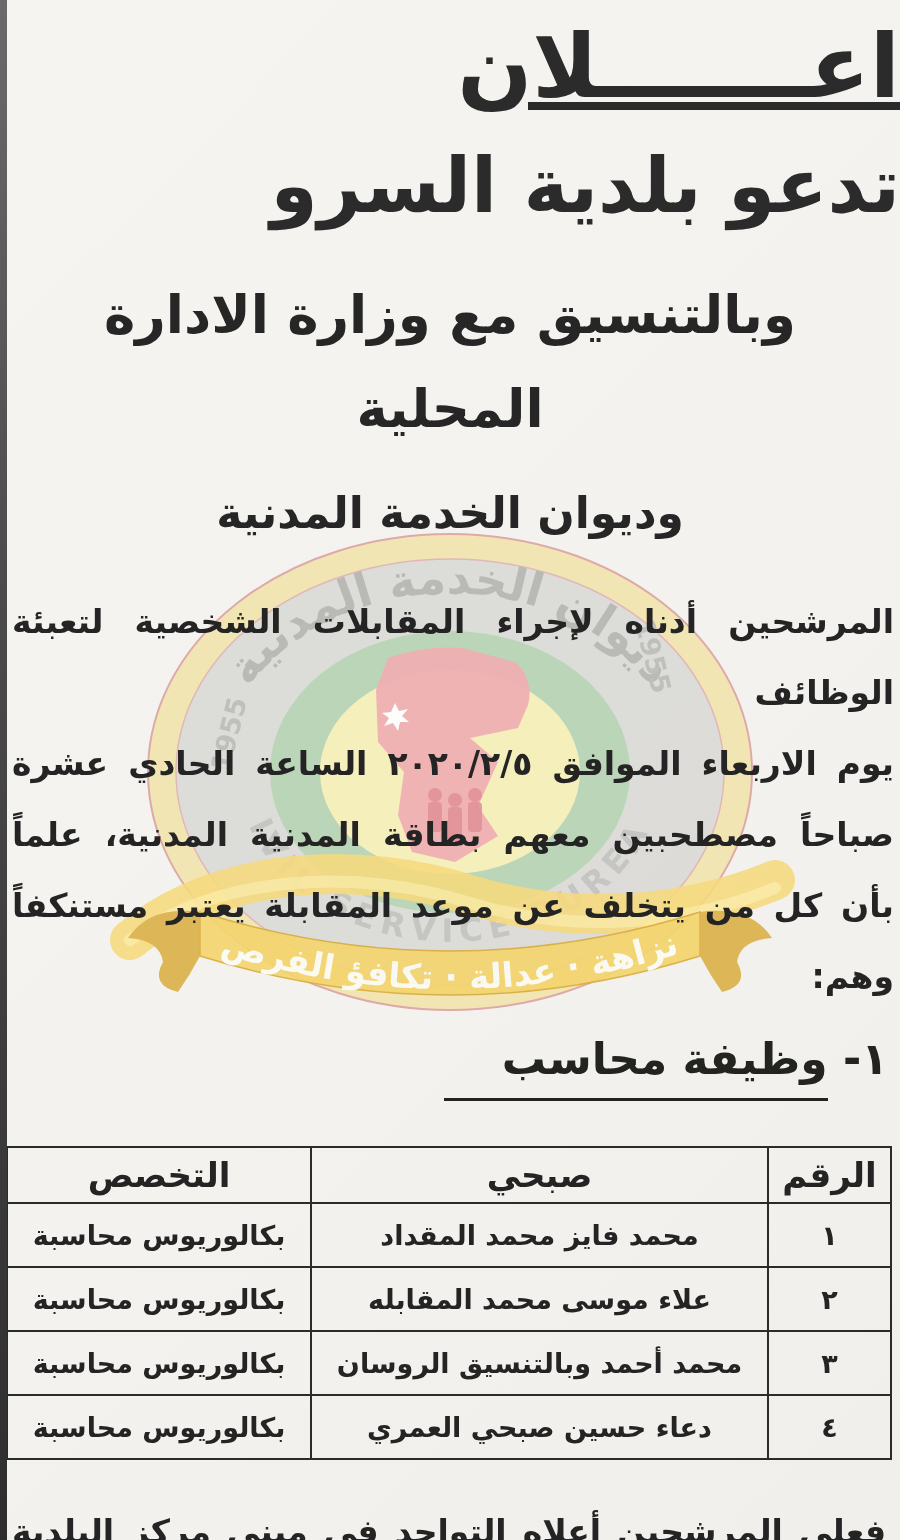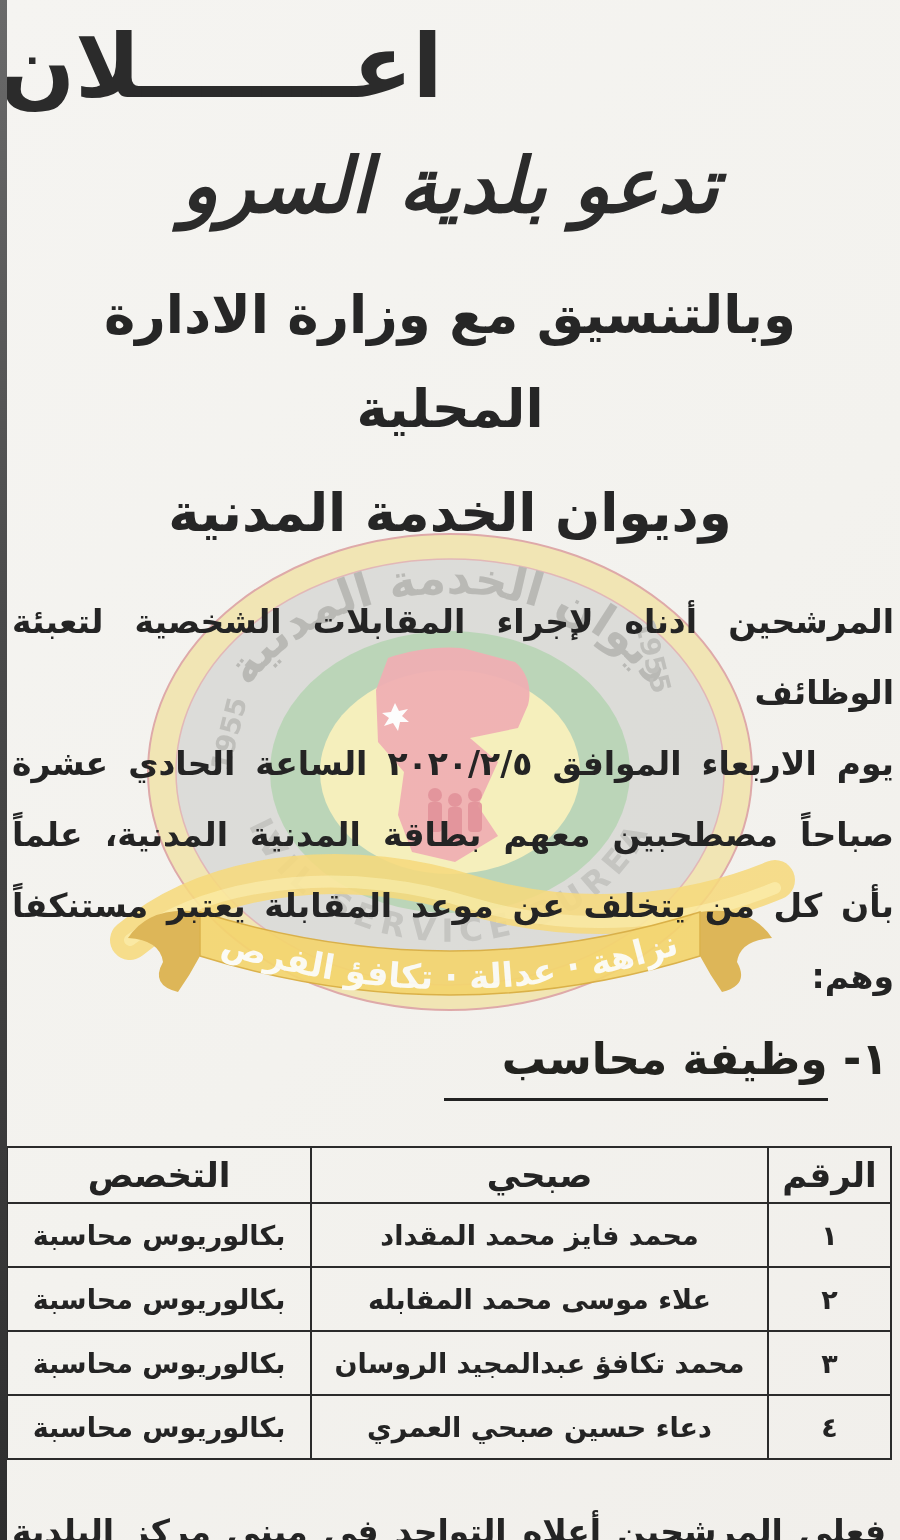--- a/index.html
+++ b/index.html
@@ -14,24 +14,24 @@
     color:#1f1f1f;
   }
   .scan-edge{
     position:absolute;top:0;left:0;width:7px;height:1540px;
     background:linear-gradient(180deg,#6a6a6a 0%,#4a4a4a 40%,#2e2e2e 100%);
     z-index:3;
   }
   .watermark{position:absolute;inset:0;z-index:1;}
   .content{position:absolute;inset:0;z-index:2;}
 
-  .t-title{margin:4px 0 0;text-align:left;font-size:88px;line-height:126px;color:#2b2b2b;letter-spacing:1px;}
-  .t-sub1{margin:0;text-align:center;font-size:76px;line-height:112px;color:#2b2b2b;font-style:italic;}
+  .t-title{margin:4px 0 0;text-align:right;font-size:88px;line-height:126px;color:#2b2b2b;letter-spacing:1px;text-decoration:underline;}
+  .t-sub1{margin:0;text-align:right;font-size:76px;line-height:112px;color:#2b2b2b;}
   .t-sub2{margin:26px 16px 0;text-align:center;font-size:53px;line-height:94px;color:#262626;}
-  .t-sub3{margin:10px 0 0;text-align:center;font-size:53px;line-height:94px;color:#262626;}
+  .t-sub3{margin:10px 0 0;text-align:center;font-size:44px;line-height:94px;color:#262626;}
 
   .body-block{margin-top:26px;padding:0 6px 0 12px;}
   .body-line{
     font-size:33px;line-height:71px;color:#242424;
     text-align:justify;text-align-last:justify;text-justify:inter-word;
     white-space:nowrap;
   }
   .body-line.justified{white-space:normal;}
 
   .job-heading{margin-top:16px;padding-right:12px;font-size:44px;line-height:62px;color:#23231f;text-align:right;}
@@ -158,21 +158,21 @@
           <td>محمد فايز محمد المقداد</td>
           <td>بكالوريوس محاسبة</td>
         </tr>
         <tr>
           <td>٢</td>
           <td>علاء موسى محمد المقابله</td>
           <td>بكالوريوس محاسبة</td>
         </tr>
         <tr>
           <td>٣</td>
-          <td>محمد تكافؤ عبدالمجيد الروسان</td>
+          <td>محمد أحمد وبالتنسيق الروسان</td>
           <td>بكالوريوس محاسبة</td>
         </tr>
         <tr>
           <td>٤</td>
           <td>دعاء حسين صبحي العمري</td>
           <td>بكالوريوس محاسبة</td>
         </tr>
       </tbody>
     </table>
 

